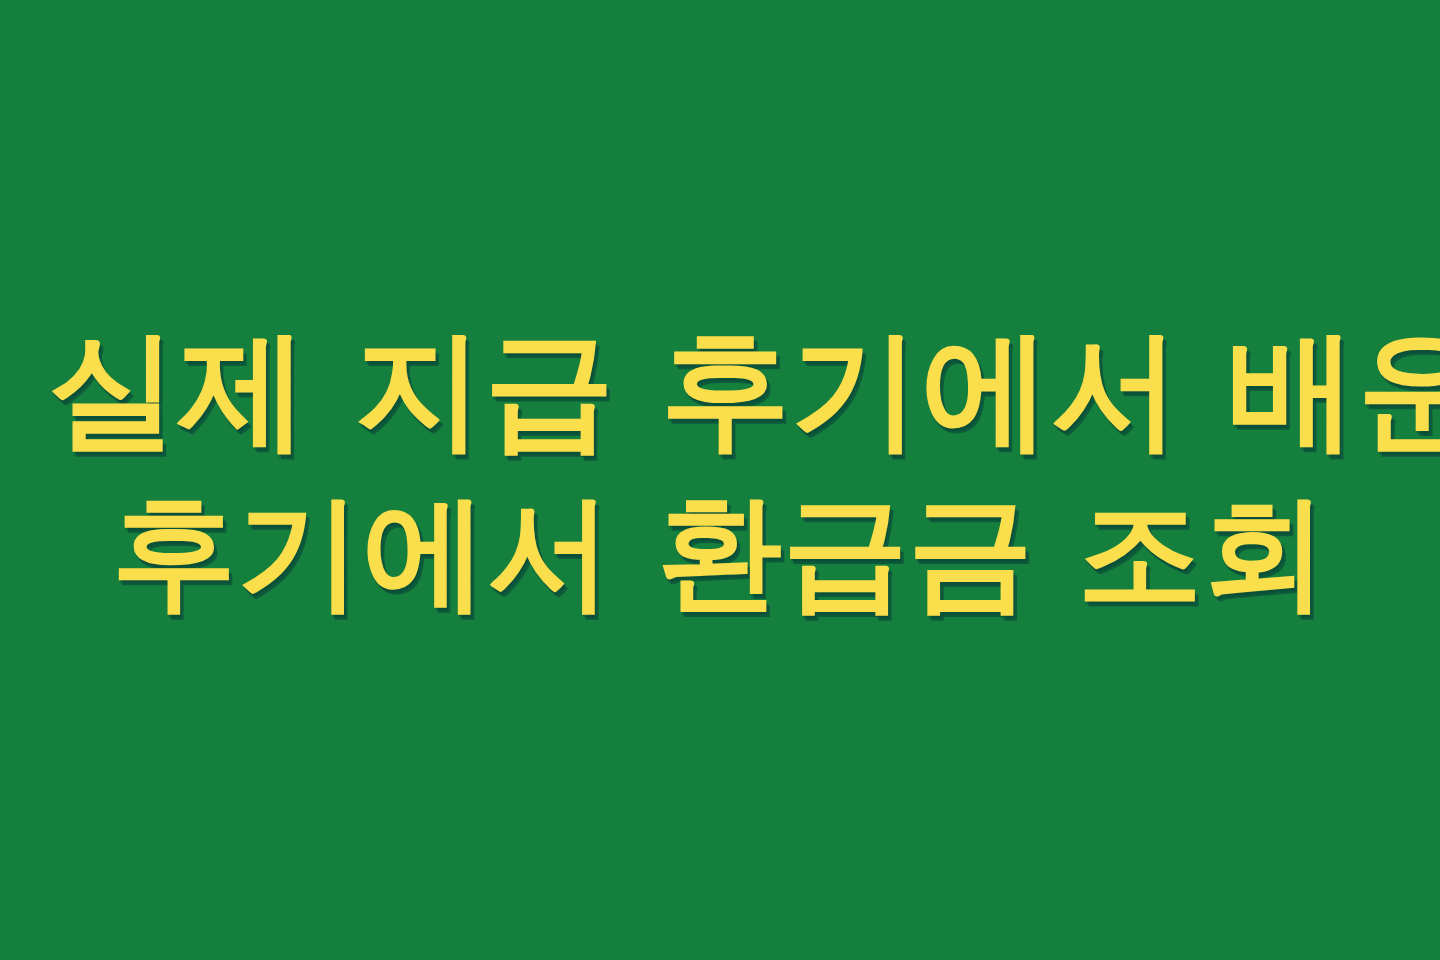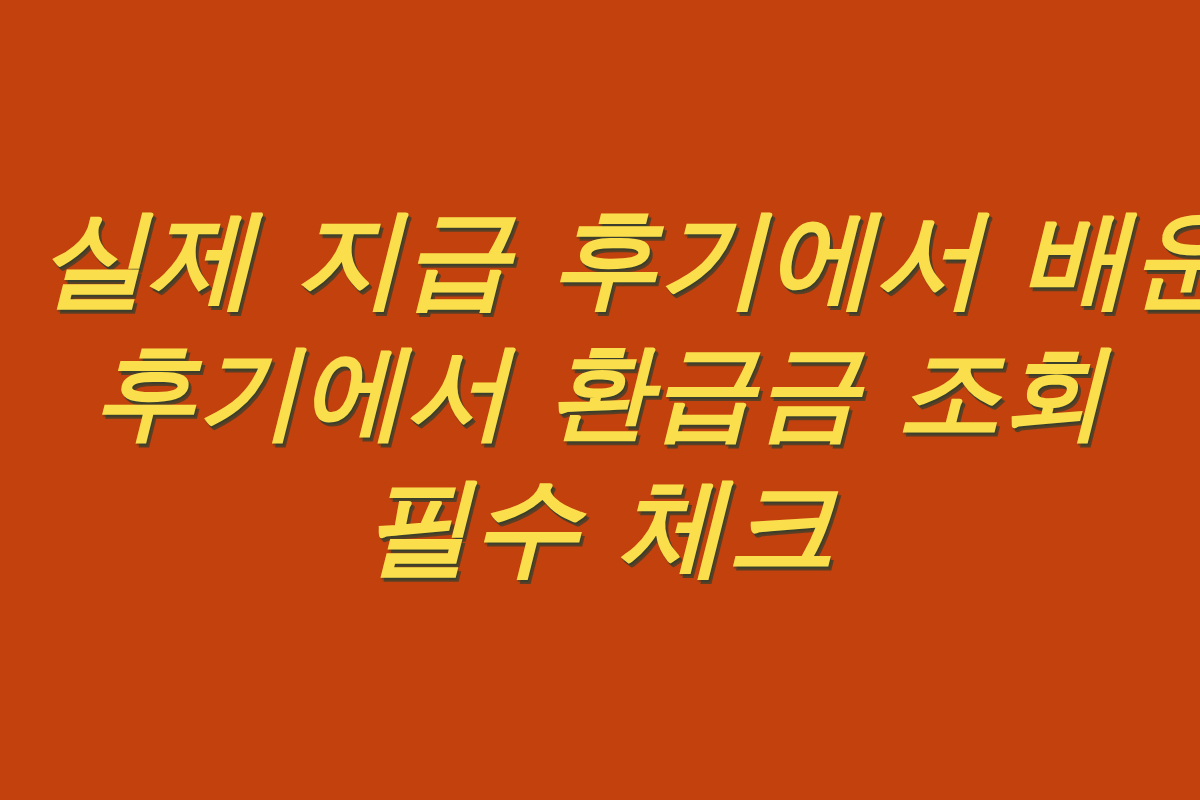--- a/index.html
+++ b/index.html
@@ -49,24 +49,23 @@
       1px 2px 1px rgba(7, 62, 57, 0.40);
   }
 
   .headline-line.line-2 {
     font-size: 104px;
   }
 </style>
 </head>
 <body>
 
-<div class="thumbnail-card" style="background: #c2410c; font-style: italic;">
+<div class="thumbnail-card" style="background: #15803d;">
 
   <div class="headline-block">
 
     <span class="headline-line line-1" style="color: rgb(250, 222, 75);">실제 지급 후기에서 배운</span>
 
     <span class="headline-line line-2" style="color: rgb(250, 222, 75);">후기에서 환급금 조회</span>
 
-    <span class="headline-line line-3" style="color: rgb(250, 222, 75);">필수 체크</span>
 
   </div>
 </div>
 
 </body></html>

